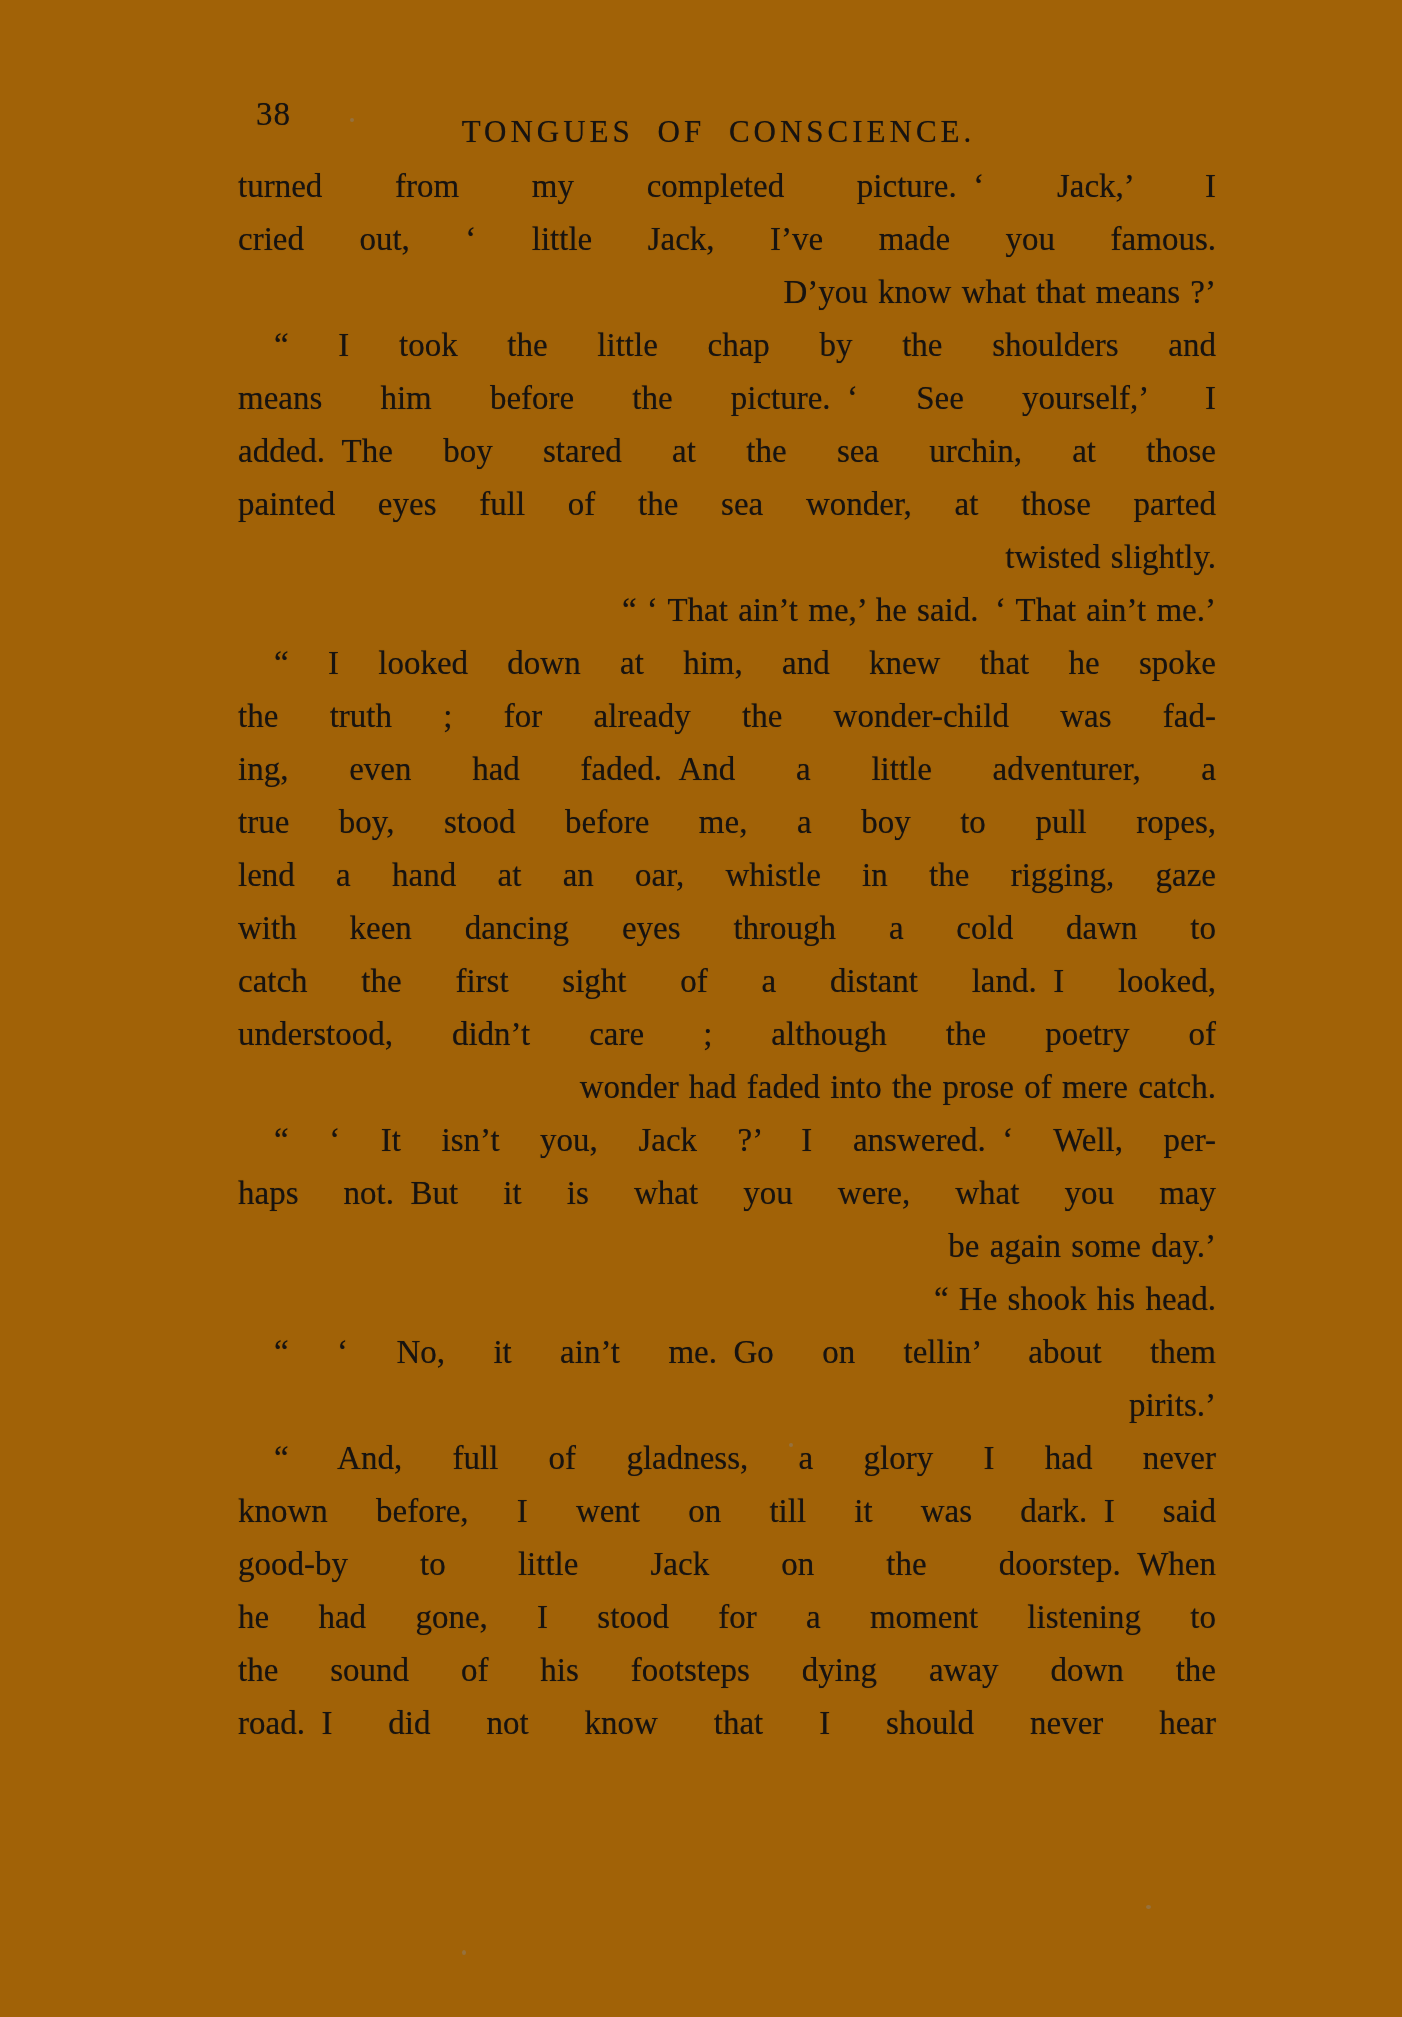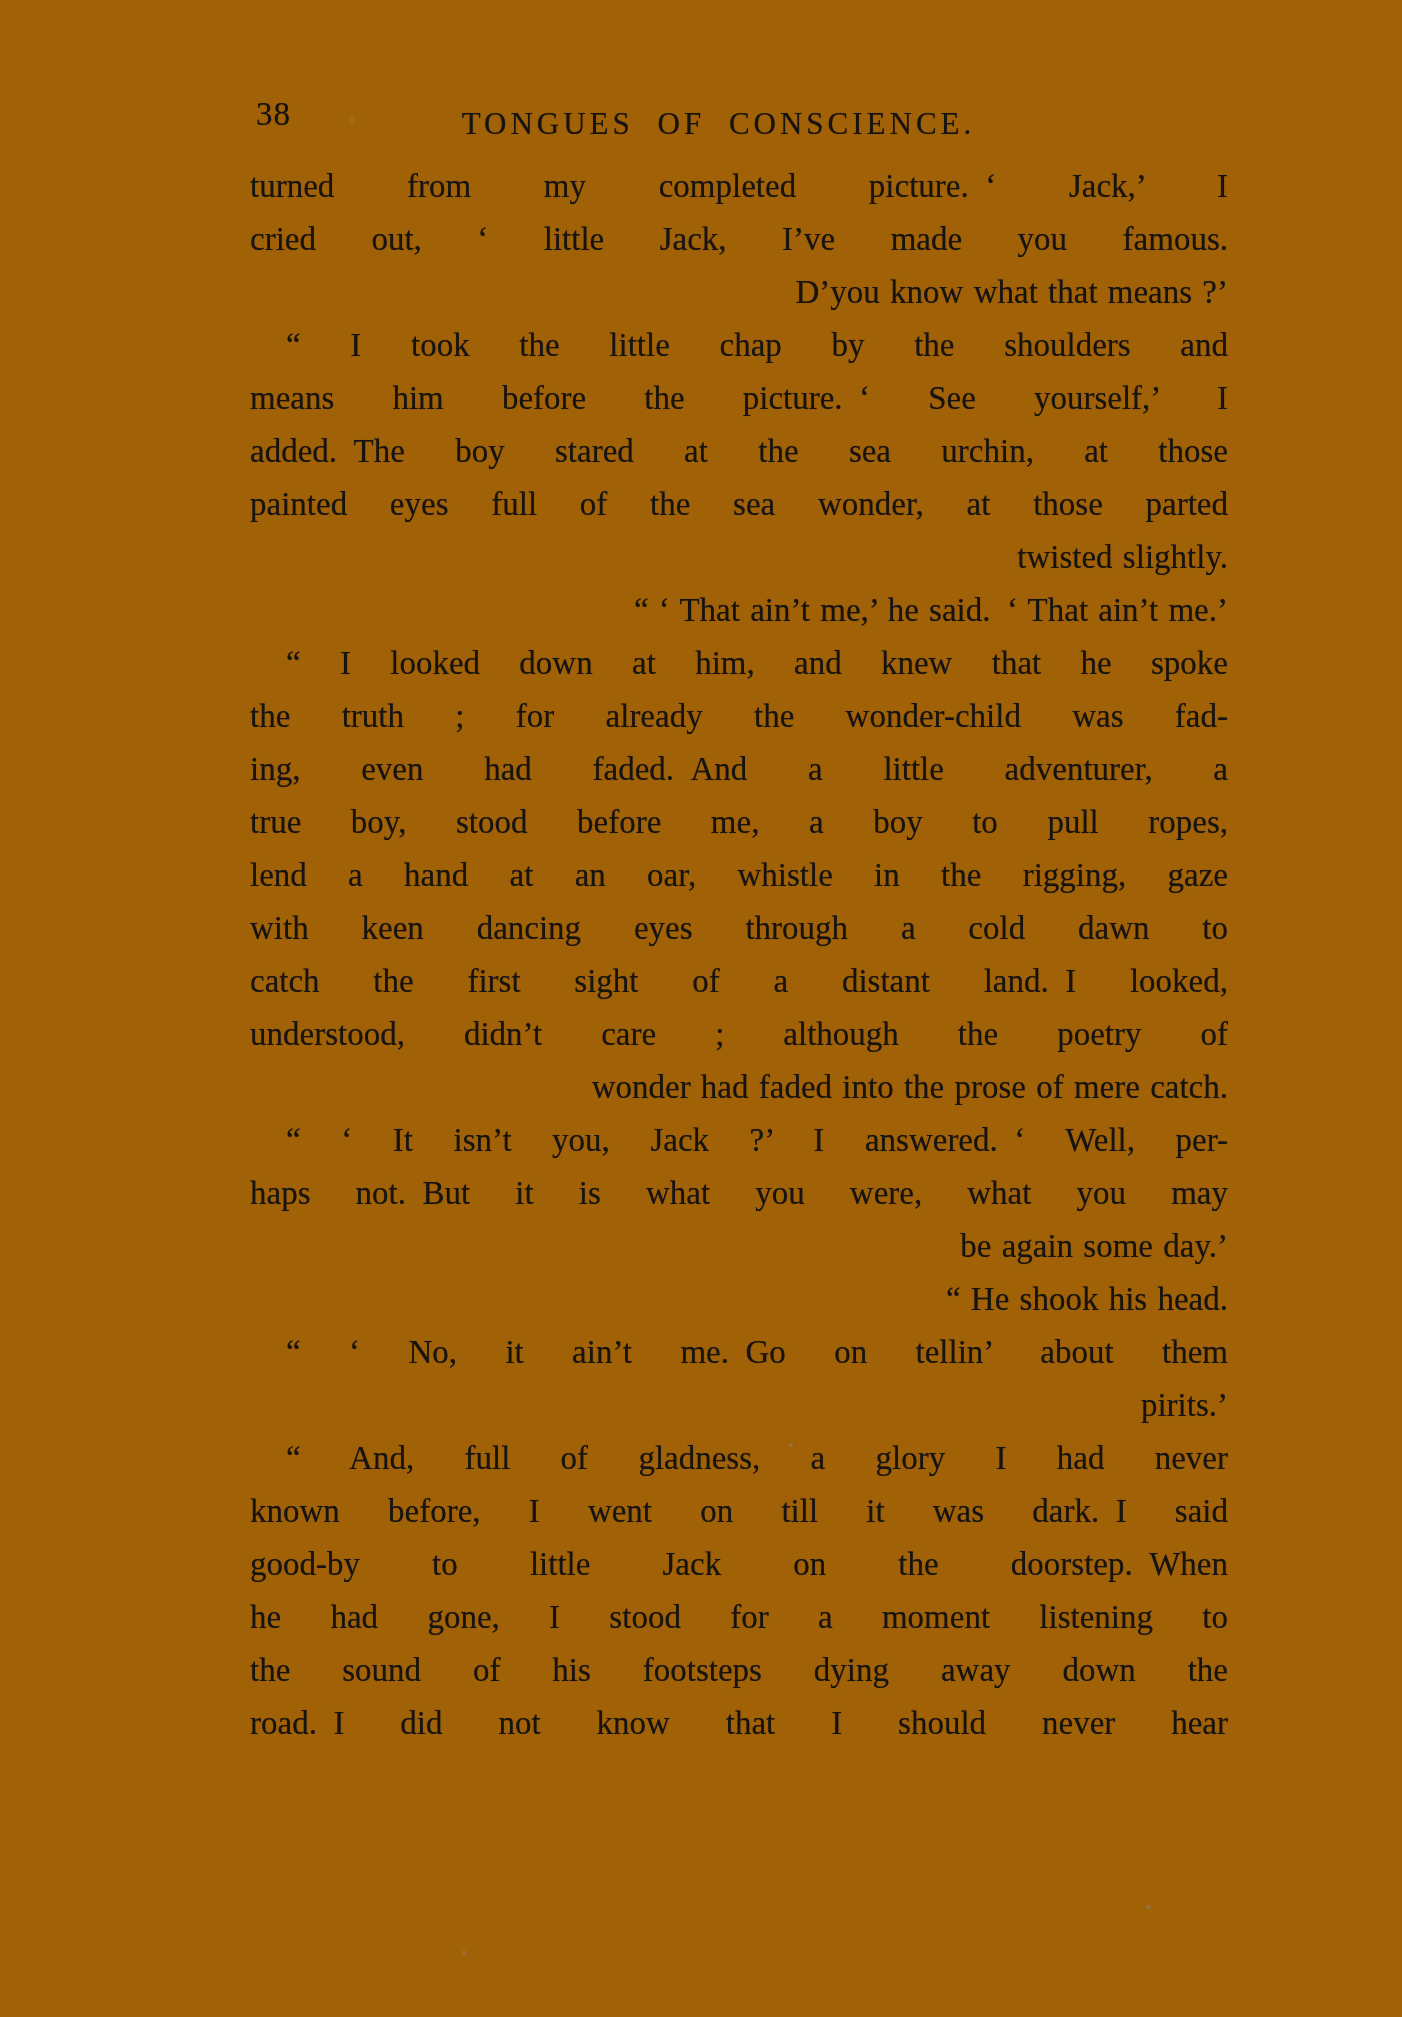--- a/index.html
+++ b/index.html
@@ -27,30 +27,30 @@
   .page-number {
     position: absolute;
     left: 6px;
     top: 2px;
     font-size: 33px;
     letter-spacing: 1px;
   }
   .running-title {
     position: absolute;
     left: 50%;
-    top: 12px;
+    top: 20px;
     transform: translateX(-54%);
     font-size: 31px;
     letter-spacing: 4px;
     word-spacing: 12px;
     white-space: nowrap;
   }
   .text-block {
     position: absolute;
-    left: 250px;
+    left: 238px;
     top: 160px;
     width: 978px;
     text-shadow: 0 0 0.7px rgba(23,19,16,0.55);
   }
   .line {
     font-size: 33px;
     line-height: 53px;
     height: 53px;
     text-align: right;
     word-spacing: 2px;

